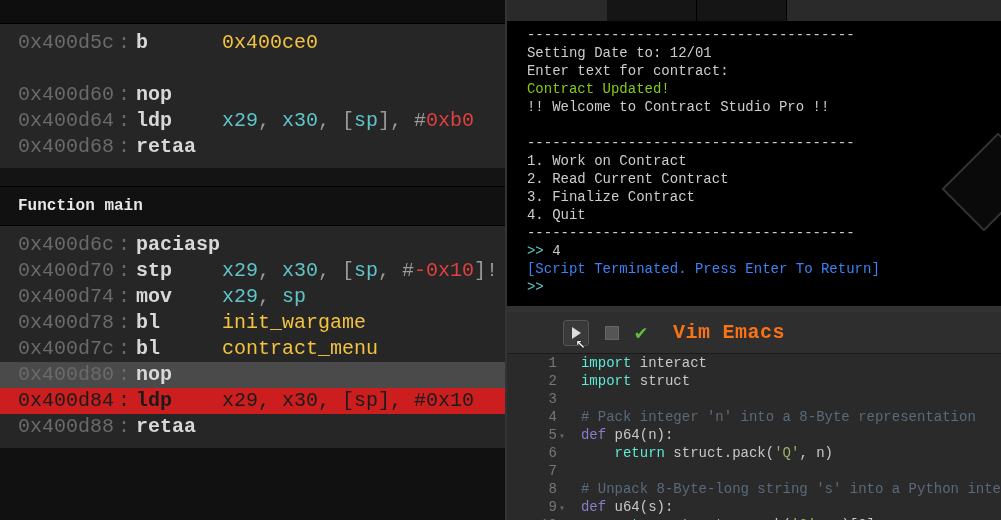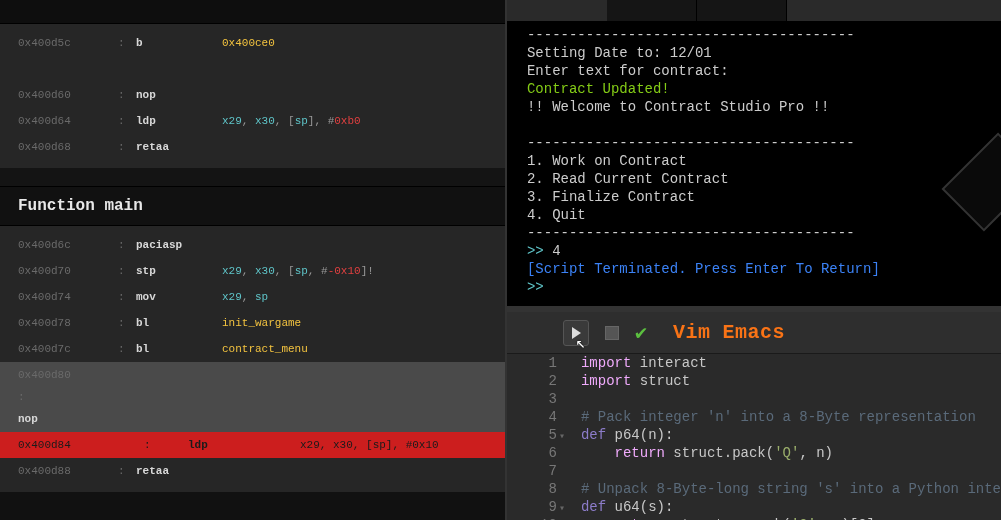--- a/index.html
+++ b/index.html
@@ -29,41 +29,41 @@
     border-bottom: 1px solid #000;
   }
   .disasm-block {
     background: #262626;
     padding: 6px 0 8px 0;
   }
   .insn-row {
     display: flex;
     padding: 2px 0 2px 18px;
     line-height: 22px;
-    font-size: 11px;
+    font-size: 20px;
   }
   .insn-row .addr { width: 100px; color: #6a6a6a; }
   .insn-row .colon { color: #6a6a6a; width: 18px; }
   .insn-row .mnem { width: 86px; color: #d8d8d8; font-weight: 600; }
   .insn-row .ops { flex: 1; }
   .c-yellow { color: #f3c33f; }
   .c-cyan { color: #5fc5c9; }
   .c-gray { color: #999; }
   .c-redhex { color: #e04040; }
   .func-header {
     background: #111;
     color: #e8e8e8;
     font-weight: bold;
     padding: 10px 18px;
     font-size: 16px;
     border-top: 1px solid #000;
     border-bottom: 1px solid #000;
   }
-  .row-hl-gray { background: #4a4a4a; flex-direction: column; }
-  .row-hl-red { background: #cc1e1e; gap: 26px; }
+  .row-hl-gray { background: #4a4a4a; }
+  .row-hl-red { background: #cc1e1e; }
   .row-hl-red .addr, .row-hl-red .colon, .row-hl-red .mnem, .row-hl-red .ops,
   .row-hl-red .c-cyan, .row-hl-red .c-gray, .row-hl-red .c-redhex { color: #1b1b1b; }
   .bottom-dark {
     flex: 1; background: #111;
   }
   .gap-dark { height: 18px; background: #141414; }
 
   
   .right-top-bar {
     height: 22px; background: #2a2a2a;
@@ -158,21 +158,21 @@
     padding-right: 6px;
     position: relative;
   }
   .fold {
     position: absolute;
     right: -2px; top: 2px;
     color: #666;
     font-size: 10px;
   }
   .code-text { padding-left: 18px; white-space: pre; }
-  .py-kw { color: #f0abfc; }
+  .py-kw { color: #5eead4; }
   .py-name { color: #c8c8c8; }
   .py-comment { color: #5a6a7a; }
   .py-func { color: #c8c8c8; text-align: center; }
   .py-str { color: #9aae6b; }
   .py-def { color: #8c7cc9; }
 </style>
 </head>
 <body>
 
 <div class="root">

